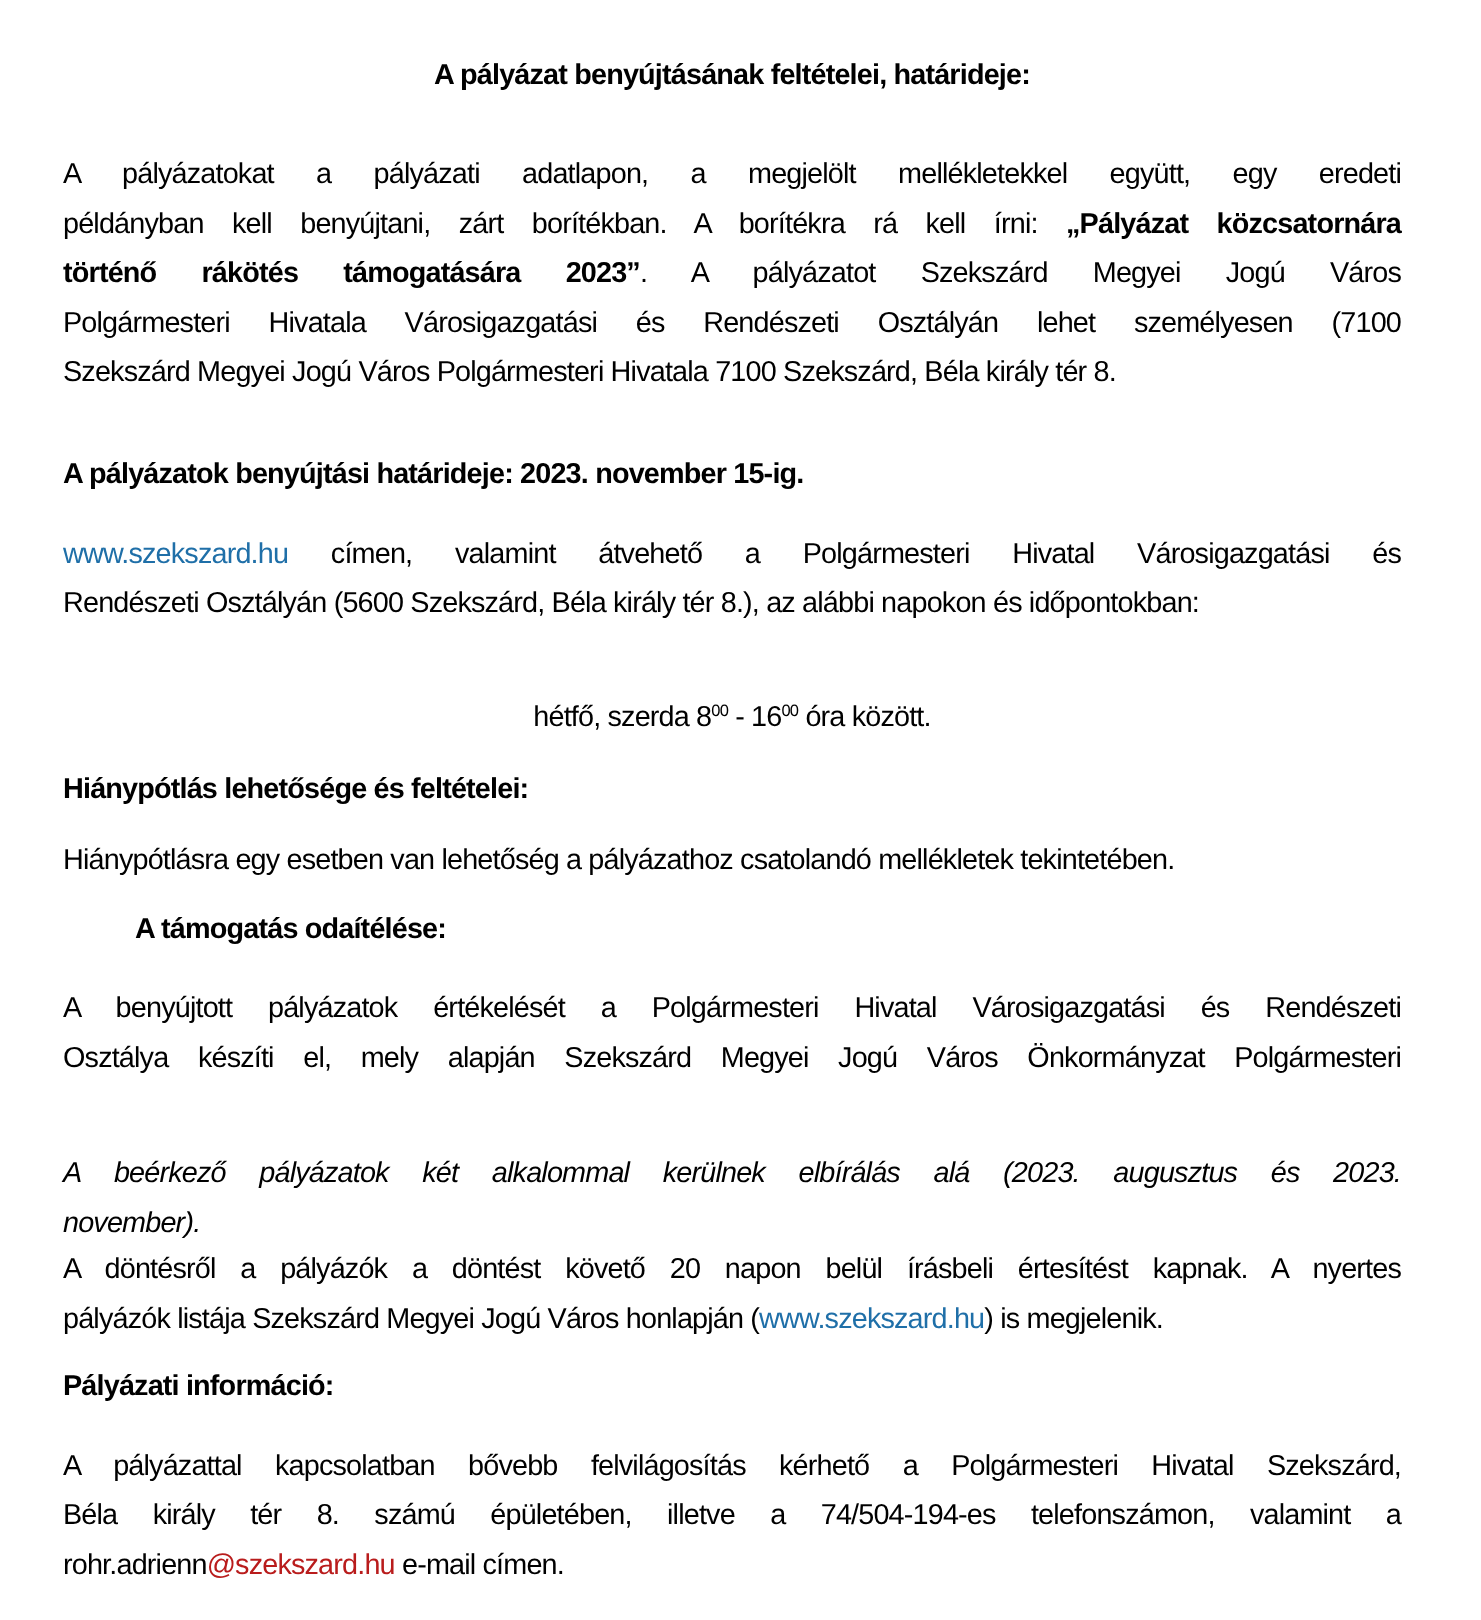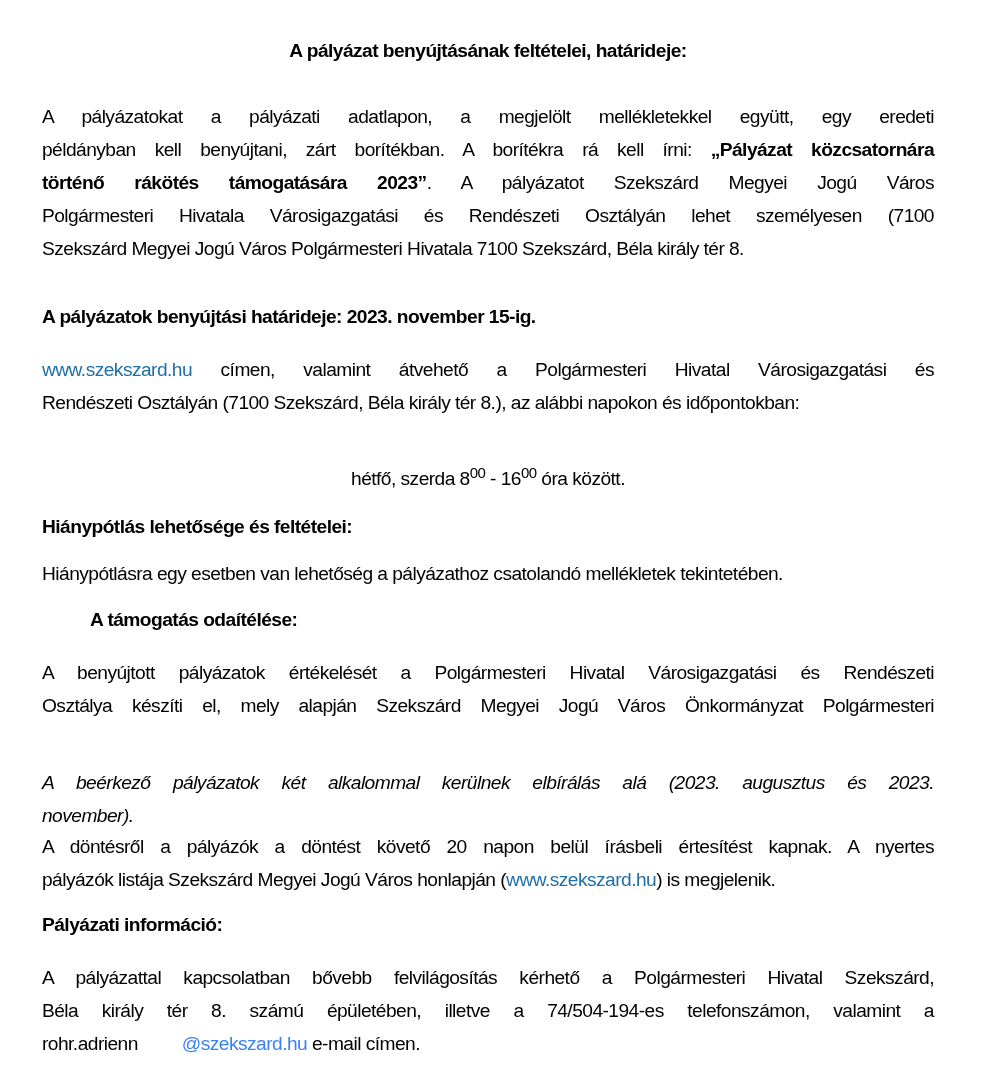--- a/index.html
+++ b/index.html
@@ -13,21 +13,21 @@
     position: absolute; left: 42px; width: 892px;
     font-size: 19.2px; line-height: 33px;
     letter-spacing: -0.55px;
   }
   .h { font-weight: bold; }
   .u { }
   .i { font-style: italic; }
   .b { font-weight: bold; }
   .link { color: #1f6fa8; }
   .center { text-align: center; }
-  sup { font-size: 15px; vertical-align: 7px; line-height: 0; }
+  sup { font-size: 11px; vertical-align: 7px; line-height: 0; }
   .lj { display: block; text-align: justify; text-align-last: justify; }
   .ll { display: block; }
 </style>
 </head>
 <body>
 
 <div class="page">
 
   <div class="blk h" style="top:34px;text-align:center;">A pályázat benyújtásának feltételei, határideje:</div>
 
@@ -36,21 +36,21 @@
     <span class="lj"><span>példányban kell benyújtani, zárt borítékban. A borítékra rá kell írni: </span><span class="b">„Pályázat közcsatornára</span></span>
     <span class="lj"><span class="b">történő rákötés támogatására 2023”</span><span>. A pályázatot Szekszárd Megyei Jogú Város</span></span>
     <span class="lj">Polgármesteri Hivatala Városigazgatási és Rendészeti Osztályán lehet személyesen (7100</span>
     <span class="ll">Szekszárd Megyei Jogú Város Polgármesteri Hivatala 7100 Szekszárd, Béla király tér 8.</span>
   </div>
 
   <div class="blk h" style="top:300px;">A pályázatok benyújtási határideje: 2023. november 15-ig.</div>
 
   <div class="blk" style="top:353px;">
     <span class="lj"><span class="link" style="color: rgb(31, 111, 168);">www.szekszard.hu</span><span> címen, valamint átvehető a Polgármesteri Hivatal Városigazgatási és</span></span>
-    <span class="ll">Rendészeti Osztályán (7100 Szekszárd, Béla király tér 8.), az alábbi napokon és időpontokban:</span>
+    <span class="ll">Rendészeti Osztályán (5600 Szekszárd, Béla király tér 8.), az alábbi napokon és időpontokban:</span>
   </div>
 
   <div class="blk center" style="top:462px;"><span>hétfő, szerda 8</span><sup>00</sup><span> - 16</span><sup>00</sup><span> óra között.</span></div>
 
   <div class="blk h u" style="top:510px;">Hiánypótlás lehetősége és feltételei:</div>
   <div class="blk" style="top:557px;">Hiánypótlásra egy esetben van lehetőség a pályázathoz csatolandó mellékletek tekintetében.</div>
 
   <div class="blk h" style="top:603px;margin-left:48px;">A támogatás odaítélése:</div>
 
   <div class="blk" style="top:656px;">
@@ -66,16 +66,16 @@
   <div class="blk" style="top:830px;">
     <span class="lj">A döntésről a pályázók a döntést követő 20 napon belül írásbeli értesítést kapnak. A nyertes</span>
     <span class="ll"><span>pályázók listája Szekszárd Megyei Jogú Város honlapján (</span><span class="link" style="color: rgb(31, 111, 168);">www.szekszard.hu</span><span>) is megjelenik.</span></span>
   </div>
 
   <div class="blk h" style="top:908px;">Pályázati információ:</div>
 
   <div class="blk" style="top:961px;">
     <span class="lj">A pályázattal kapcsolatban bővebb felvilágosítás kérhető a Polgármesteri Hivatal Szekszárd,</span>
     <span class="lj">Béla király tér 8. számú épületében, illetve a 74/504-194-es telefonszámon, valamint a</span>
-    <span class="ll"><span>rohr.adrienn</span><span class="link" style="color: #3b82f6; margin-left: 44px;">@szekszard.hu</span><span> e-mail címen.</span></span>
+    <span class="ll"><span>rohr.adrienn</span><span class="link" style="color: #b91c1c;">@szekszard.hu</span><span> e-mail címen.</span></span>
   </div>
 
 </div>
 
 </body></html>

